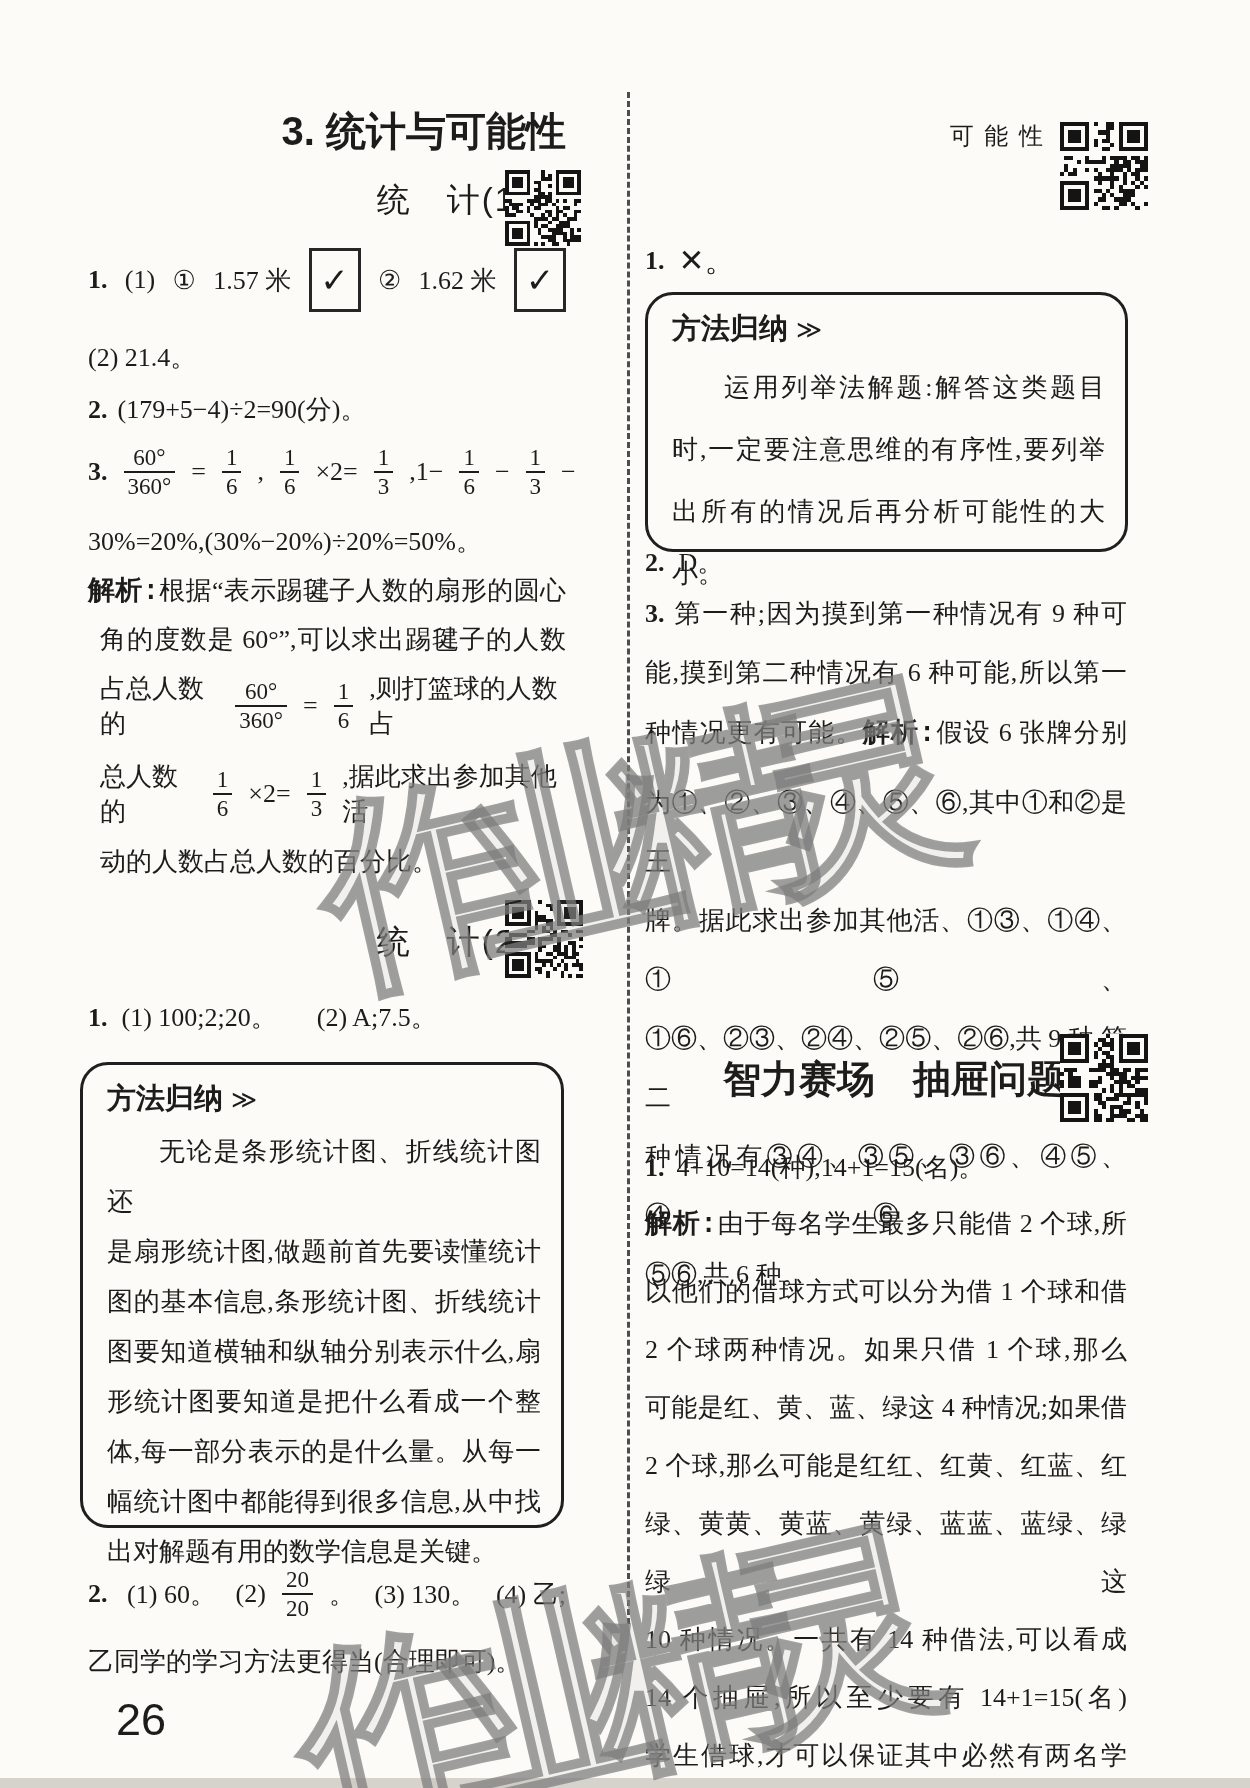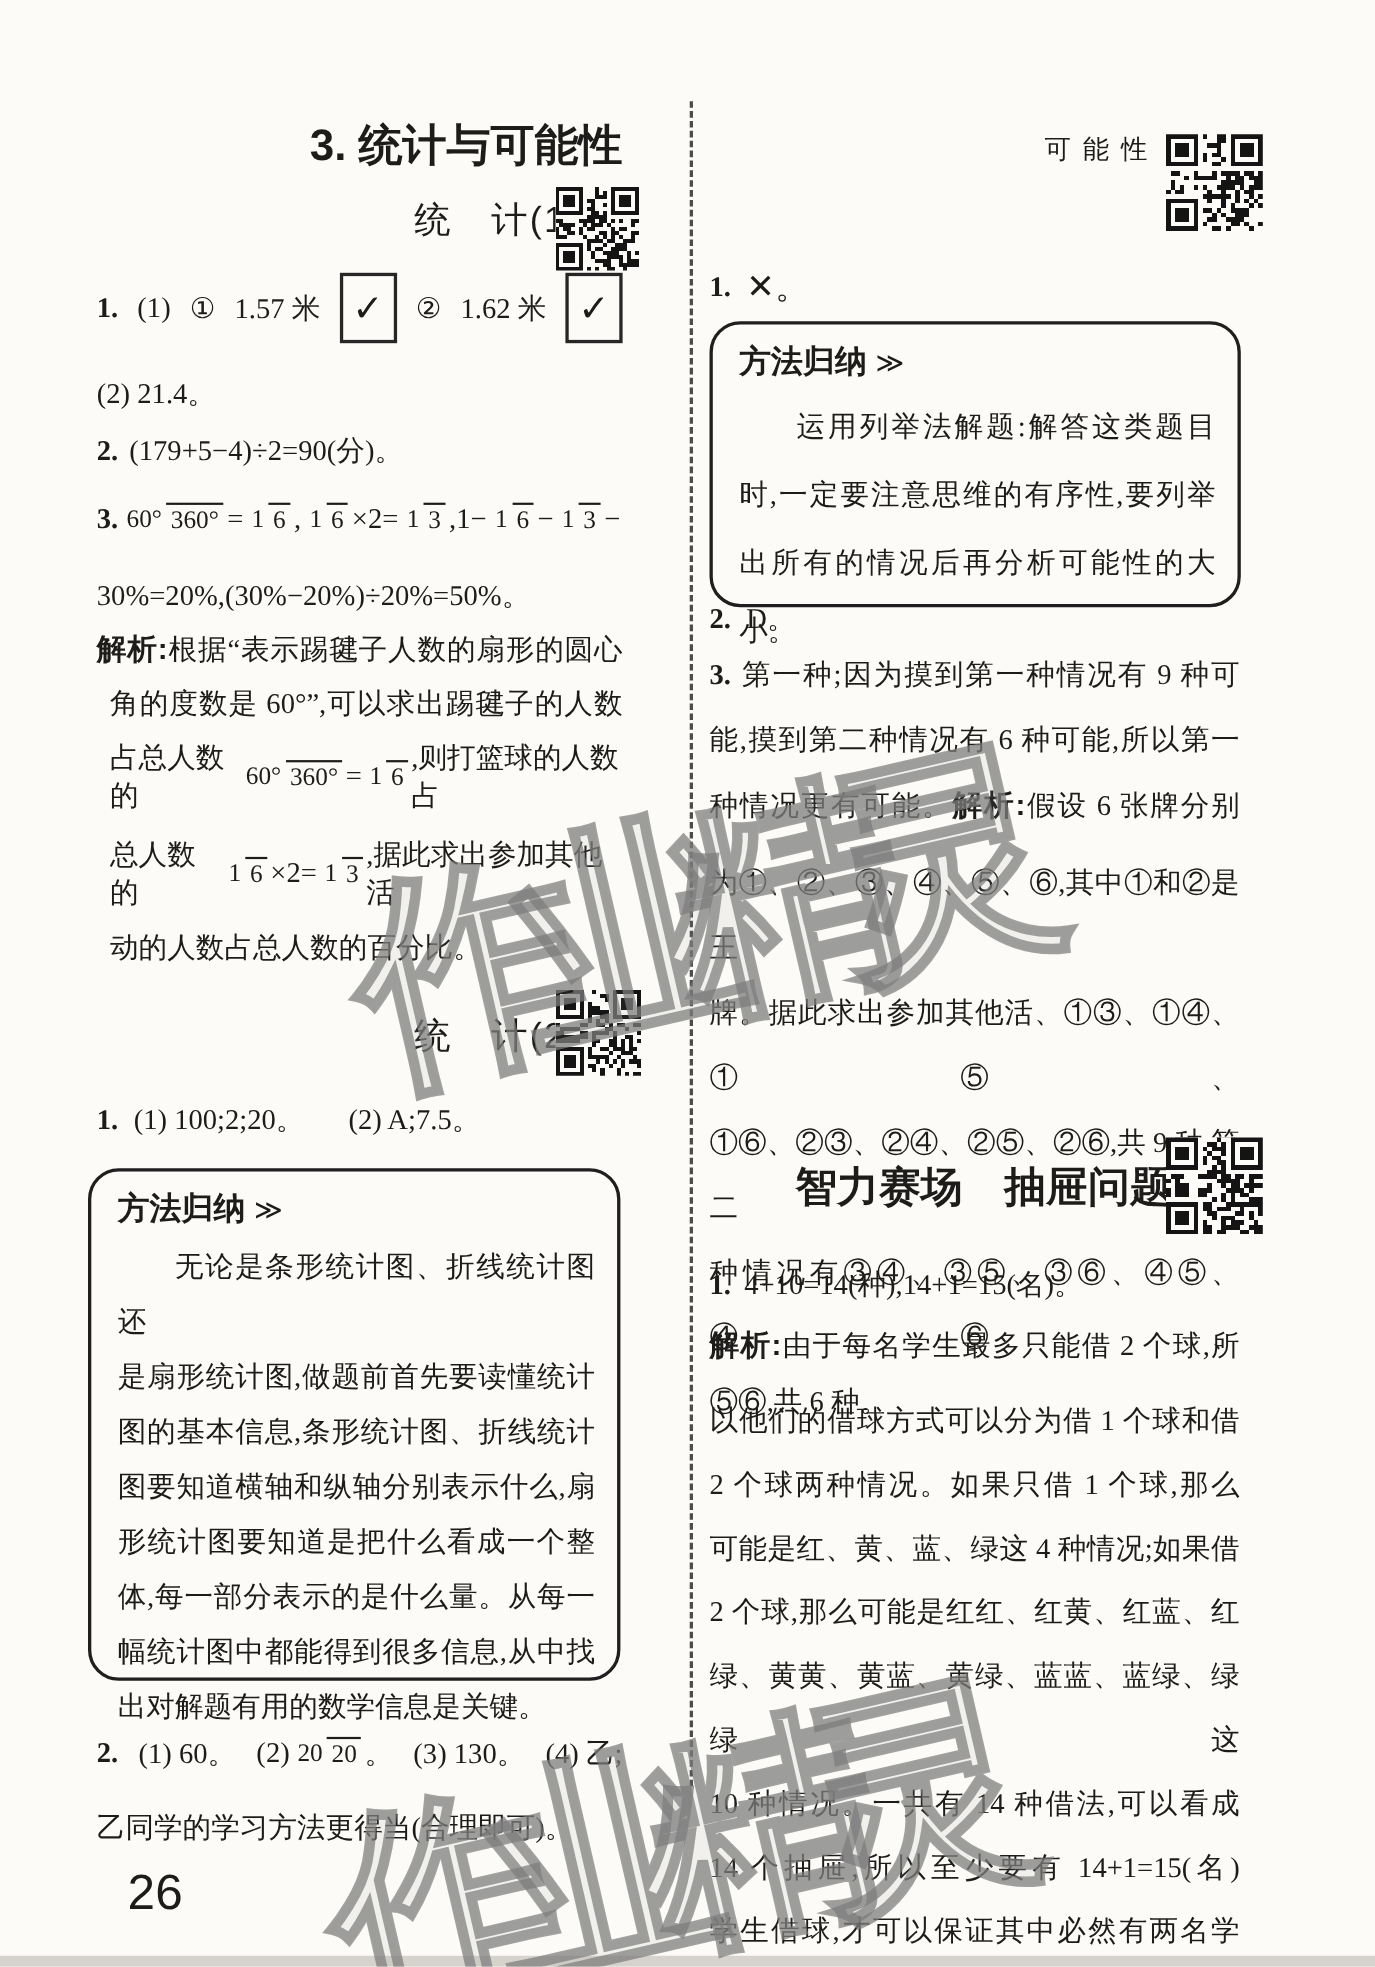--- a/index.html
+++ b/index.html
@@ -13,40 +13,40 @@
   .sans{font-family:"Liberation Sans","DejaVu Sans",sans-serif}
   .center{text-align:right}
   .bold{font-weight:700}
   .no{font-weight:700}
   .jl{text-align:justify;text-align-last:justify}
   .lines>div{line-height:inherit}
   .lines>div:last-child{text-align-last:left}
   .indent-first>div:first-child{text-indent:2em}
   .mrow{display:flex;align-items:center;justify-content:space-between}
   .grow{display:flex;align-items:center}
-  .frac{display:inline-flex;flex-direction:row;align-items:center;font-size:23px;line-height:1.18;margin:0 3px;vertical-align:middle}
+  .frac{display:inline-flex;flex-direction:column;align-items:center;font-size:23px;line-height:1.18;margin:0 16px;vertical-align:middle}
   .frac .den{border-top:2.5px solid #1d1c1a;padding:0 4px}
   .frac .num{padding:0 4px}
   .chk{width:46px;height:58px;border:3px solid #262626;display:flex;align-items:center;justify-content:center;
        font-size:34px;flex:0 0 auto;background:transparent}
   .qr{background:#fcfbf7}
   .qr svg{width:100%;height:100%;display:block}
   .divider{border-left:3px dashed #4d4d4d}
   .box{border:3px solid #1f1f1f;border-radius:28px;box-sizing:border-box;padding:14px 20px 10px 24px;background:transparent}
   .box-title{font-family:"Liberation Sans","DejaVu Sans",sans-serif;font-weight:700;font-size:29px;margin-bottom:8px}
   .box-title .arrow{font-weight:400;font-size:25px;margin-left:8px}
   .wm{position:absolute;font-family:"DejaVu Sans",sans-serif;font-weight:700;font-size:210px;
       letter-spacing:-62px;white-space:nowrap;color:rgba(150,150,150,0.10);
       -webkit-text-stroke:3px rgba(125,125,125,0.72);pointer-events:none;z-index:5}
   .wm1{left:318px;top:700px;transform:rotate(-13deg)}
   .wm2{left:295px;top:1548px;transform:rotate(-13deg)}
   .sec-title{letter-spacing:2px}
   .pagenum{font-family:"Liberation Sans","DejaVu Sans",sans-serif;font-weight:400;font-size:45px}
   .bottom-shade{position:absolute;left:0;bottom:0;width:100%;height:10px;background:#d6d3cc}
-  .lbl{font-family:Liberation Sans, sans-serif;font-weight:700}
+  .lbl{font-family:Liberation Mono, monospace;font-weight:700}
   .xmark{font-size:31px}
 </style>
 </head>
 <body>
 
 <div class="page">
 
   <div class="abs divider" style="left:627px;top:92px;height:1532px"></div>
 
   <div class="wm wm1">作业精灵</div>

